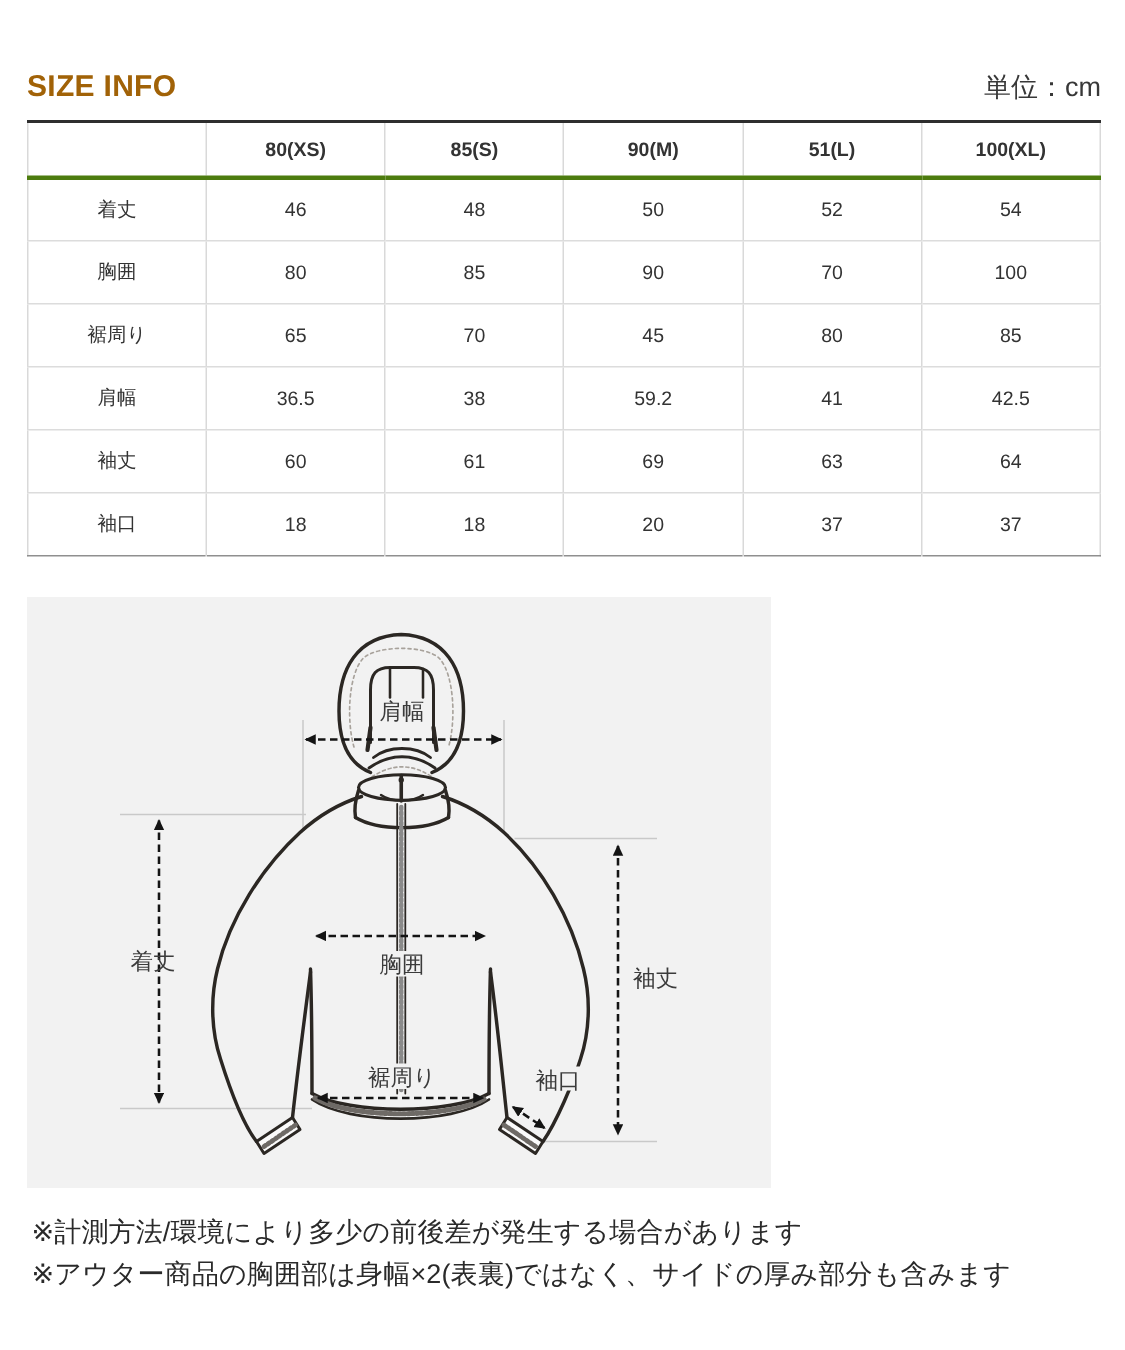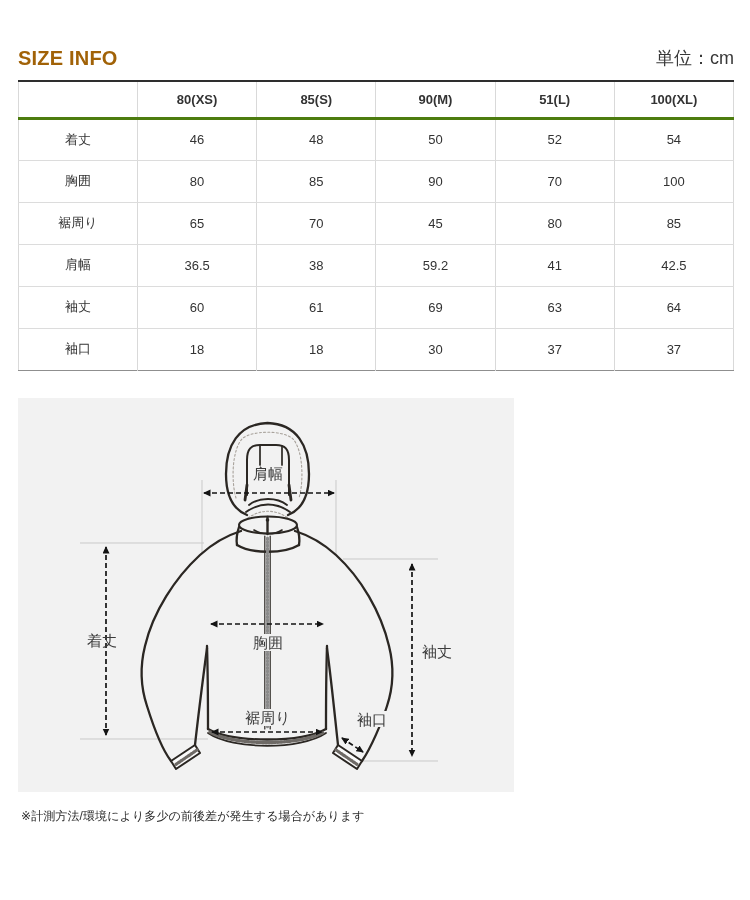--- a/index.html
+++ b/index.html
@@ -68,21 +68,21 @@
   .diagram-box svg { display: block; }
   .fig-label {
     font-size: 15px;
     fill: #3b3b3b;
     font-family: "Liberation Sans", "DejaVu Sans", sans-serif;
   }
 
   
   .notes { margin-top: 15px; margin-left: 3px; }
   .note-line {
-    font-size: 12px;
+    font-size: 18px;
     color: #2a2a2a;
     line-height: 1.6;
     letter-spacing: 0.1px;
   }
 </style>
 </head>
 <body>
 
 <div class="content">
 
@@ -148,21 +148,21 @@
         <td>60</td>
         <td>61</td>
         <td>69</td>
         <td>63</td>
         <td>64</td>
       </tr>
       <tr>
         <td>袖口</td>
         <td>18</td>
         <td>18</td>
-        <td>30</td>
+        <td>20</td>
         <td>37</td>
         <td>37</td>
       </tr>
     </tbody>
   </table>
 
   <div class="diagram-box">
     <svg width="496" height="394" viewBox="0 0 496 394">
       <defs>
         <marker id="ah" markerWidth="9" markerHeight="8" refX="6.5" refY="3.5" orient="auto-start-reverse" markerUnits="userSpaceOnUse">
@@ -241,15 +241,16 @@
       <text class="fig-label" text-anchor="middle" x="84" y="248">着丈</text>
       <text class="fig-label" text-anchor="middle" x="419" y="259">袖丈</text>
       <text class="fig-label" text-anchor="middle" x="250" y="250">胸囲</text>
       <text class="fig-label" text-anchor="middle" x="250" y="325">裾周り</text>
       <text class="fig-label" text-anchor="middle" x="354" y="327">袖口</text>
     </svg>
   </div>
 
   <div class="notes">
     <div class="note-line">※計測方法/環境により多少の前後差が発生する場合があります</div>
+    <div class="note-line">※アウター商品の胸囲部は身幅×2(表裏)ではなく、サイドの厚み部分も含みます</div>
   </div>
 
 </div>
 
 </body></html>

